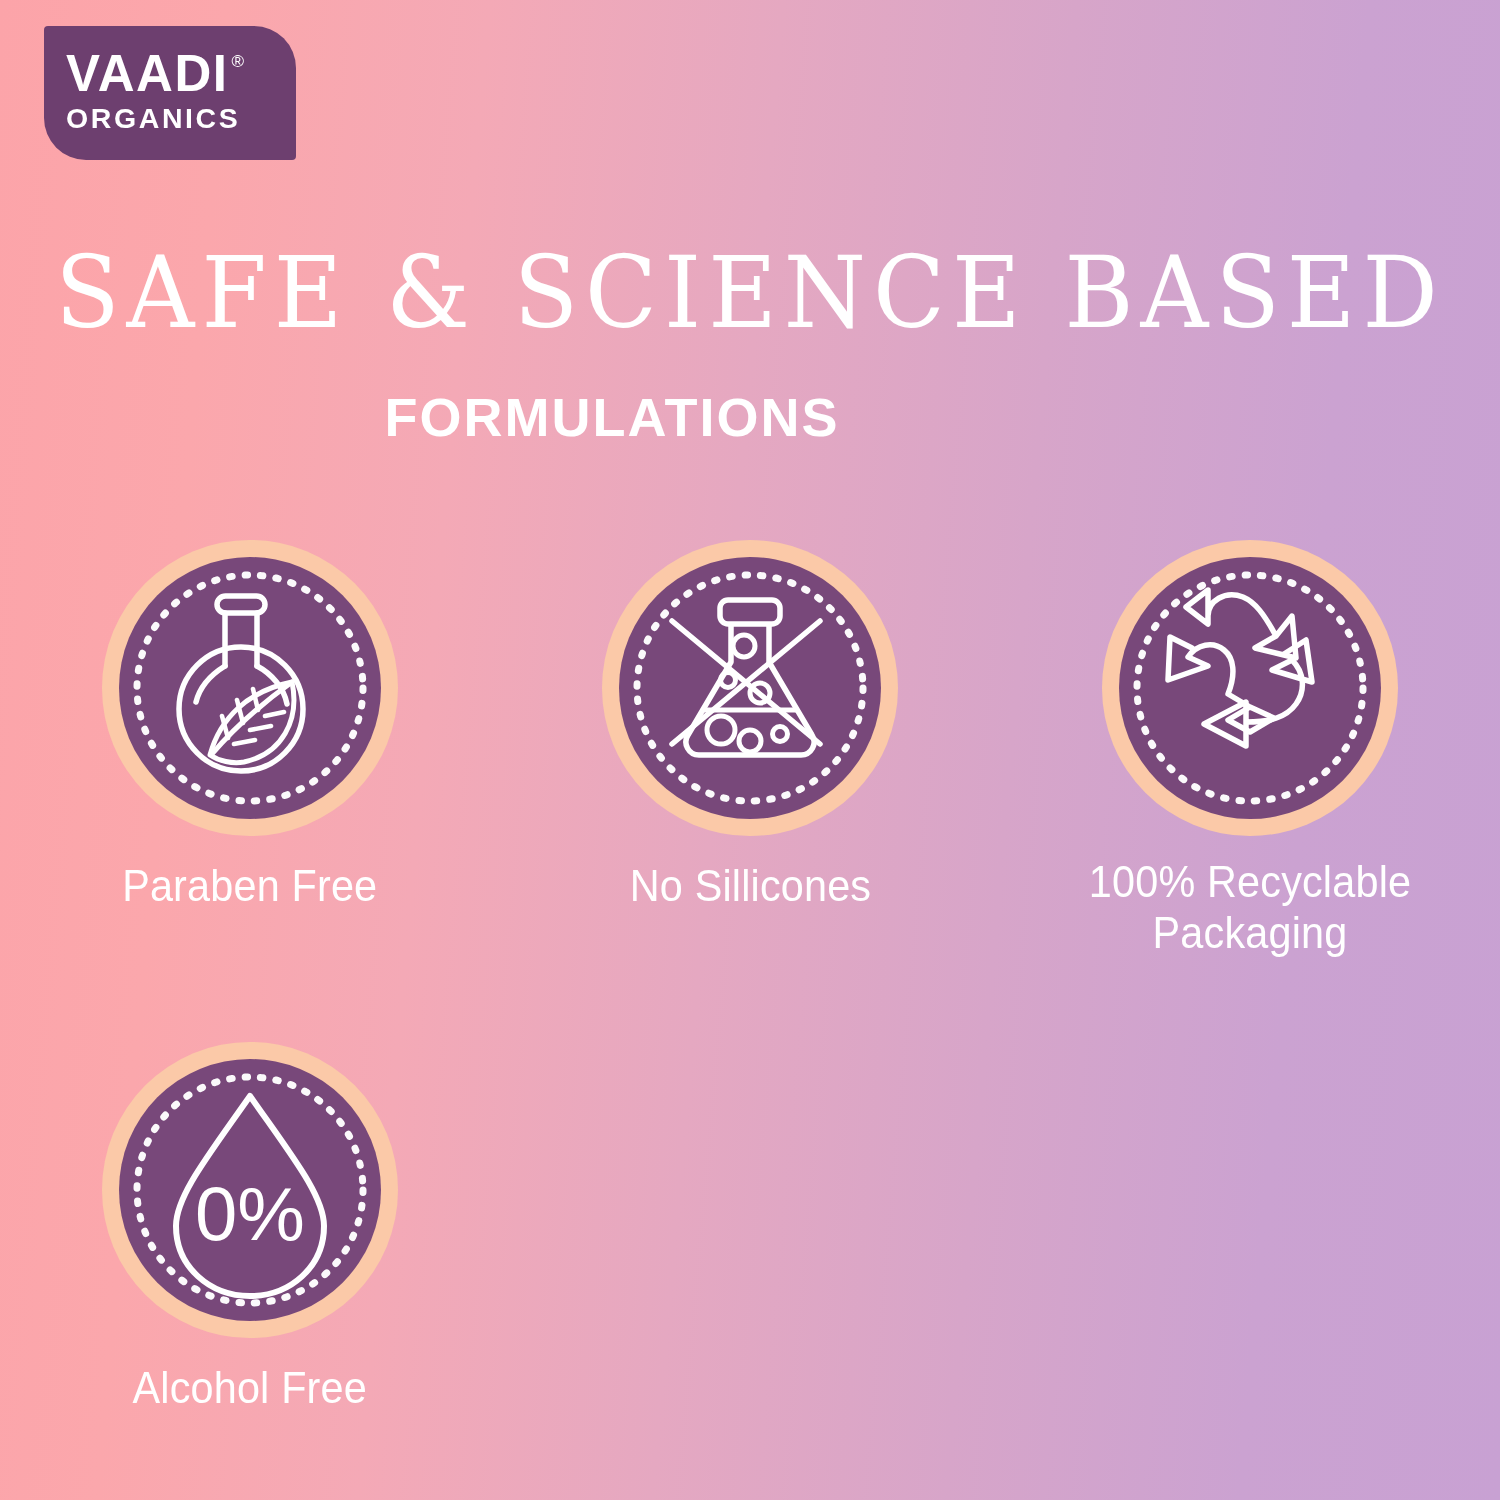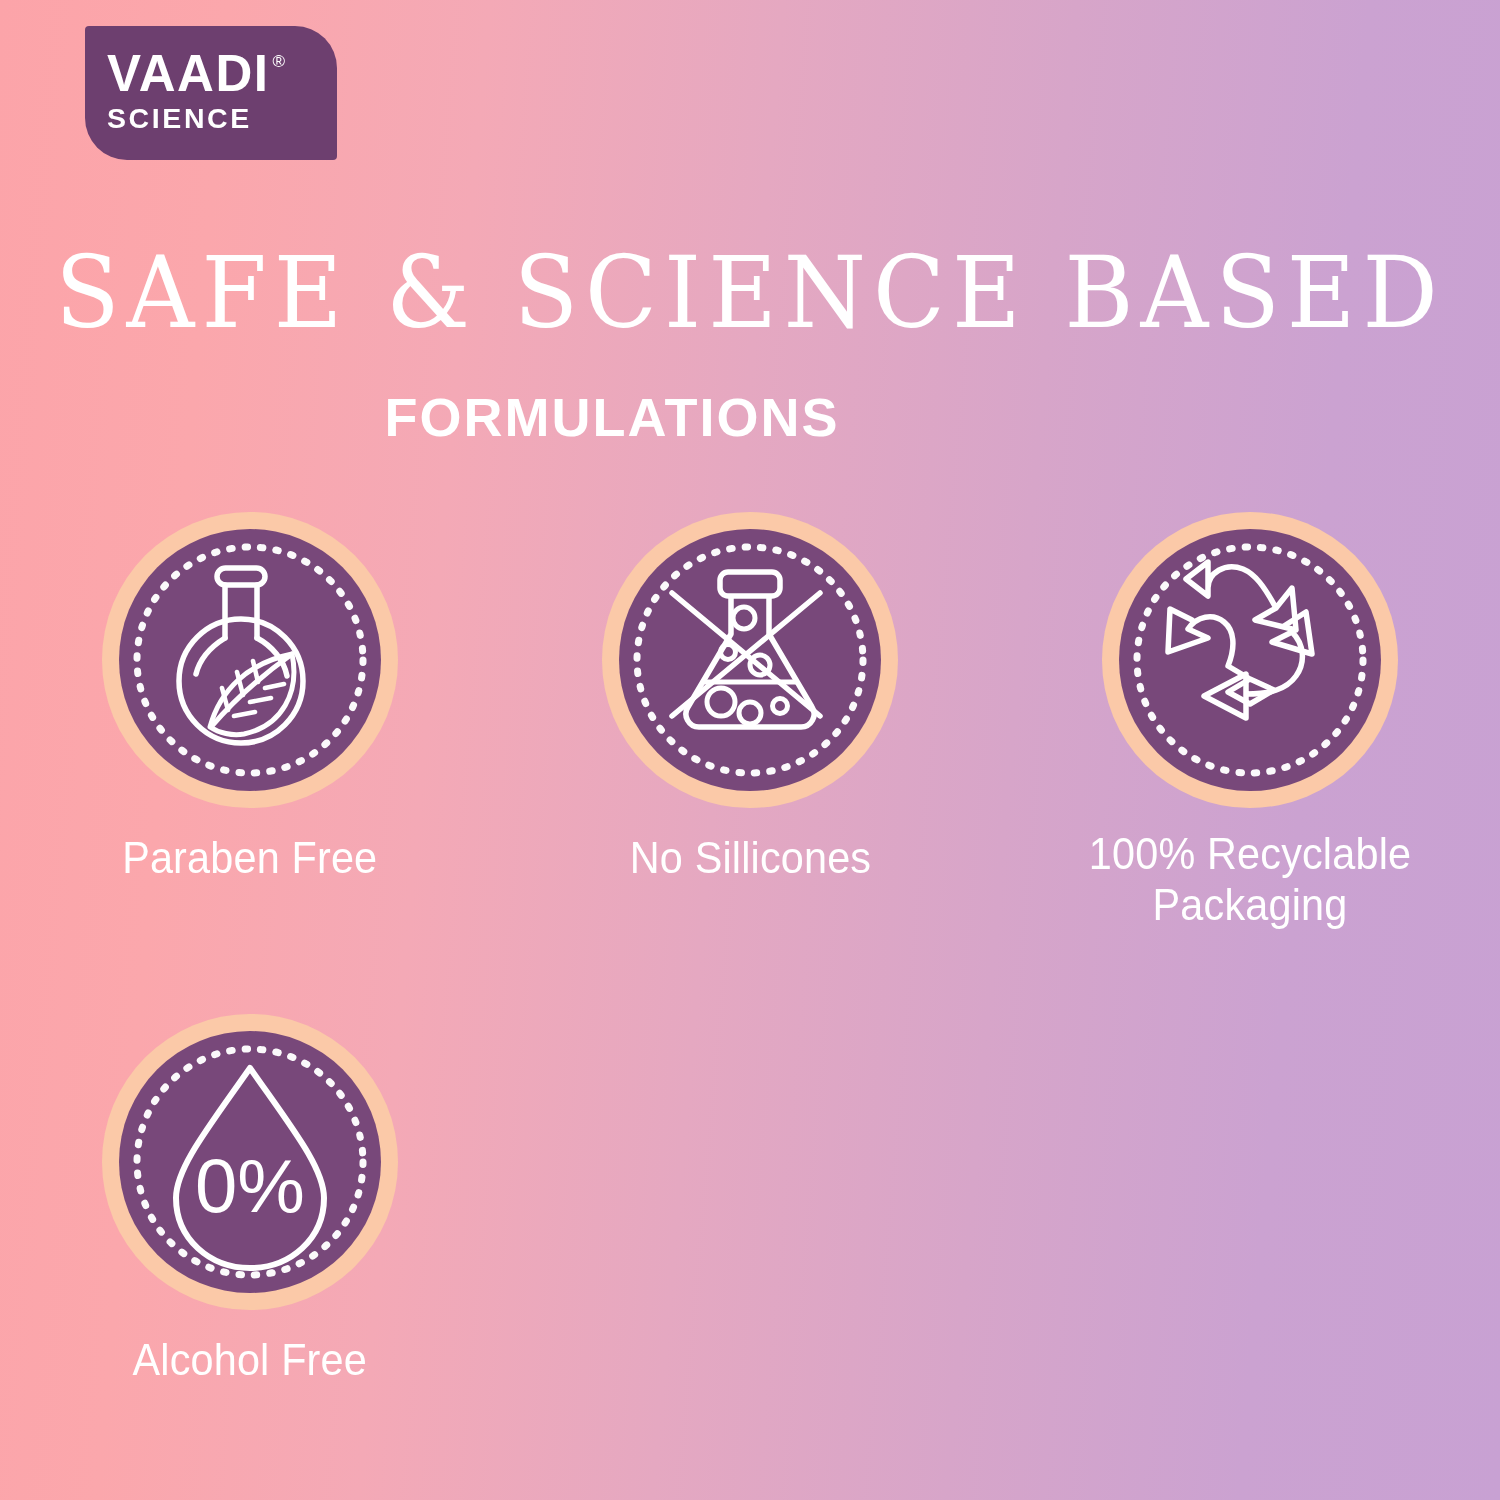--- a/index.html
+++ b/index.html
@@ -27,21 +27,20 @@
   .logo {
     position:absolute;
     left:44px; top:26px;
     width:252px; height:134px;
     background:#6D3F6F;
     border-radius:4px 42px 4px 42px;
     display:flex;
     flex-direction:column;
     justify-content:center;
     padding-left:22px;
-    margin-left:41px;
   }
   .logo-top {
     display:flex;
     align-items:flex-start;
     line-height:0.92;
   }
   .logo-main {
     color:#FFFFFF;
     font-size:51px;
     font-weight:bold;
@@ -83,21 +82,21 @@
     text-align:center;
     color:#FFFFFF;
     font-size:54px;
     font-weight:bold;
     letter-spacing:2px;
   }
 
   
   .grid {
     position:absolute;
-    left:0; top:512px;
+    left:0; top:540px;
     width:1500px;
     display:grid;
     grid-template-columns:repeat(3, 500px);
     grid-template-rows:410px 410px;
     row-gap:92px;
   }
   .cell {
     display:flex;
     flex-direction:column;
     align-items:center;
@@ -139,21 +138,21 @@
 </head>
 <body>
 
 <div id="poster">
 
   <div class="logo">
     <div class="logo-top">
       <span class="logo-main">VAADI</span>
       <span class="logo-reg">®</span>
     </div>
-    <div class="logo-sub">SCIENCE</div>
+    <div class="logo-sub">ORGANICS</div>
   </div>
 
   <div class="headline">SAFE &amp; SCIENCE BASED</div>
   <div class="subhead">FORMULATIONS</div>
 
   <div class="grid">
 
     <div class="cell">
       <div class="badge">
         <div class="badge-inner">

